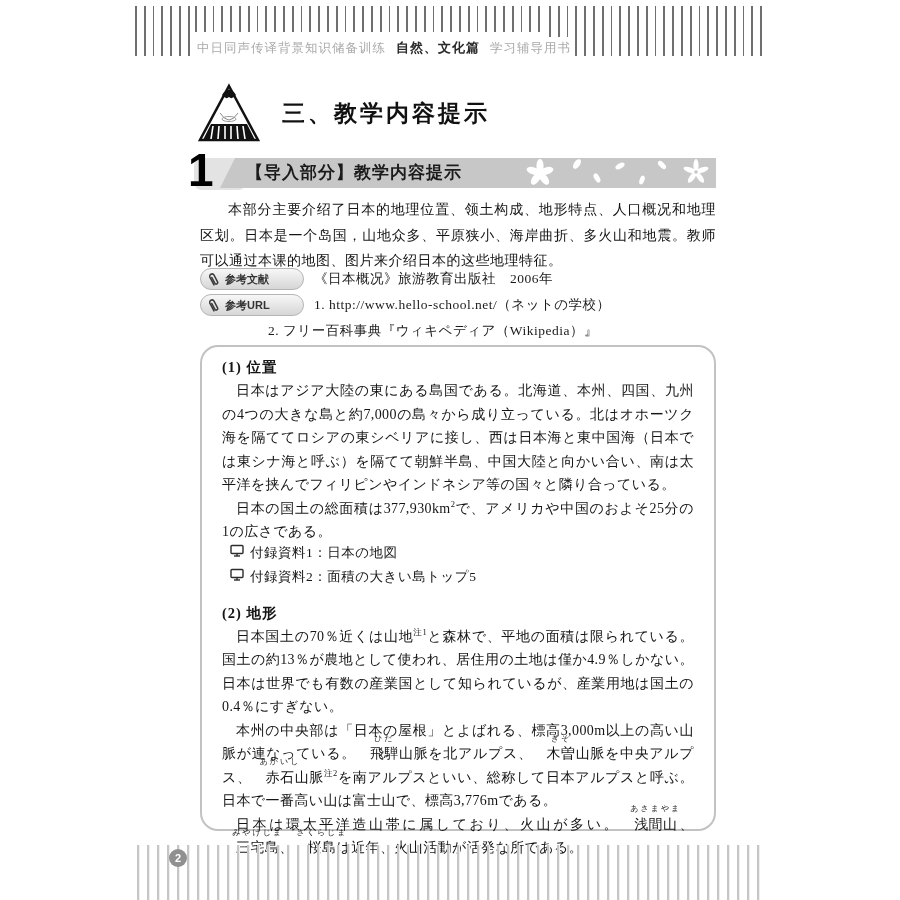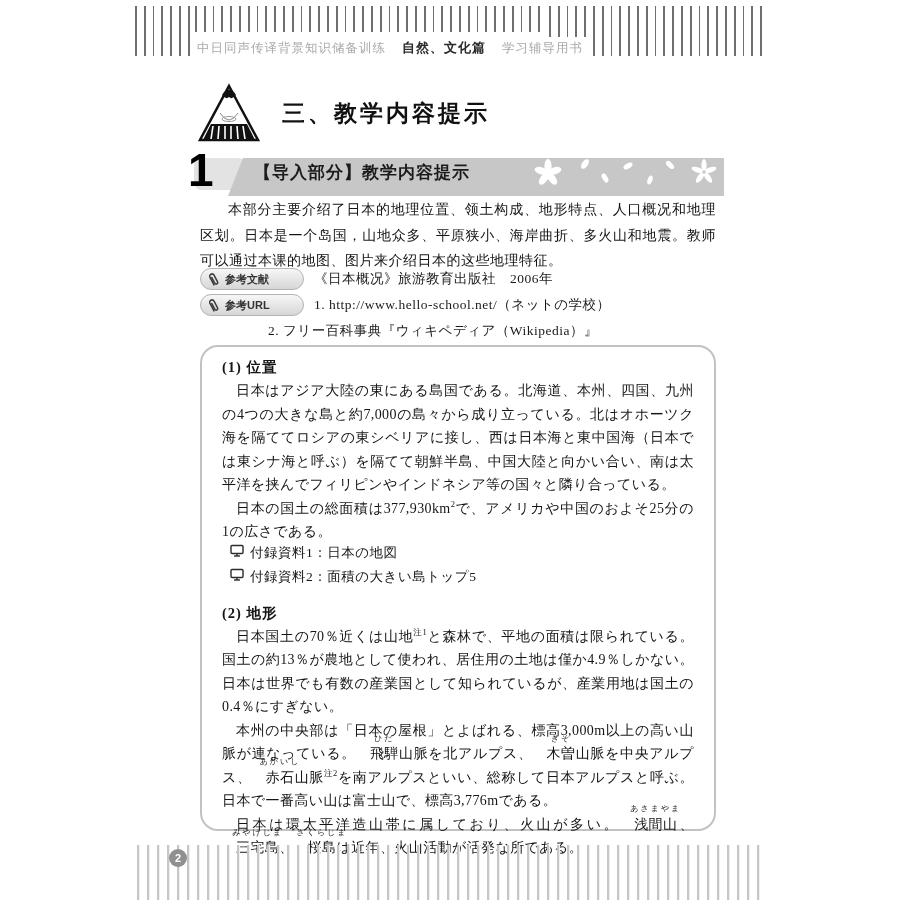--- a/index.html
+++ b/index.html
@@ -3,31 +3,31 @@
 <meta charset="utf-8">
 <style>
   html,body{margin:0;padding:0;}
   body{font-family:"Liberation Sans",sans-serif;background:#fff;}
   .page{position:relative;width:900px;height:900px;background:#fff;overflow:hidden;}
 
   
   .stripes-dark{position:absolute;background:repeating-linear-gradient(90deg,#6f6f6f 0 1.8px,transparent 1.8px 8.8px);}
   .stripes-light{position:absolute;background:repeating-linear-gradient(90deg,#c6c6c6 0 2.4px,#efefef 2.4px 3.4px,transparent 3.4px 10px);}
 
-  .header-text{position:absolute;left:197px;top:37px;display:flex;align-items:center;gap:16px;background:#fff;padding:2px 4px 2px 0;font-size:12.5px;letter-spacing:1px;white-space:nowrap;}
+  .header-text{position:absolute;left:197px;top:37px;display:flex;align-items:center;gap:10px;background:#fff;padding:2px 4px 2px 0;font-size:12.5px;letter-spacing:1px;white-space:nowrap;}
   .header-series,.header-type{color:#a9a9a9;}
   .header-volume{color:#2b2b2b;font-weight:bold;font-size:13px;}
 
   
   .fuji{position:absolute;left:198px;top:83px;width:62px;height:60px;}
   .chapter-title{position:absolute;left:282px;top:98px;font-size:23px;font-weight:bold;color:#111;letter-spacing:3px;}
 
   
   .sec-num-tab{position:absolute;left:194px;top:158px;width:52px;height:32px;background:#e3e3e3;border-radius:8px;}
-  .sec-banner{position:absolute;left:228px;top:158px;width:496px;height:38px;background:#c7c7c7;clip-path:polygon(15px 0,100% 0,100% 100%,0 100%);}
+  .sec-banner{position:absolute;left:220px;top:158px;width:496px;height:30px;background:#c7c7c7;clip-path:polygon(15px 0,100% 0,100% 100%,0 100%);}
   .sec-banner-label{position:absolute;left:26px;top:0;line-height:30px;font-size:17px;font-weight:bold;color:#1b1b1b;letter-spacing:1px;white-space:nowrap;}
   .sec-number{position:absolute;left:188px;top:147px;font-size:46px;font-weight:bold;color:#000;line-height:1;}
   .sakura-svg{position:absolute;right:4px;top:0;height:30px;}
 
   
   .intro{position:absolute;left:200px;top:197px;width:516px;font-family:"Liberation Serif",serif;font-size:14px;line-height:25.5px;color:#141414;text-indent:2em;text-align:justify;letter-spacing:.5px;}
 
   
   .refs{position:absolute;left:200px;top:268px;width:520px;font-family:"Liberation Serif",serif;}
   .ref-row{display:flex;align-items:flex-start;margin-bottom:4px;}

